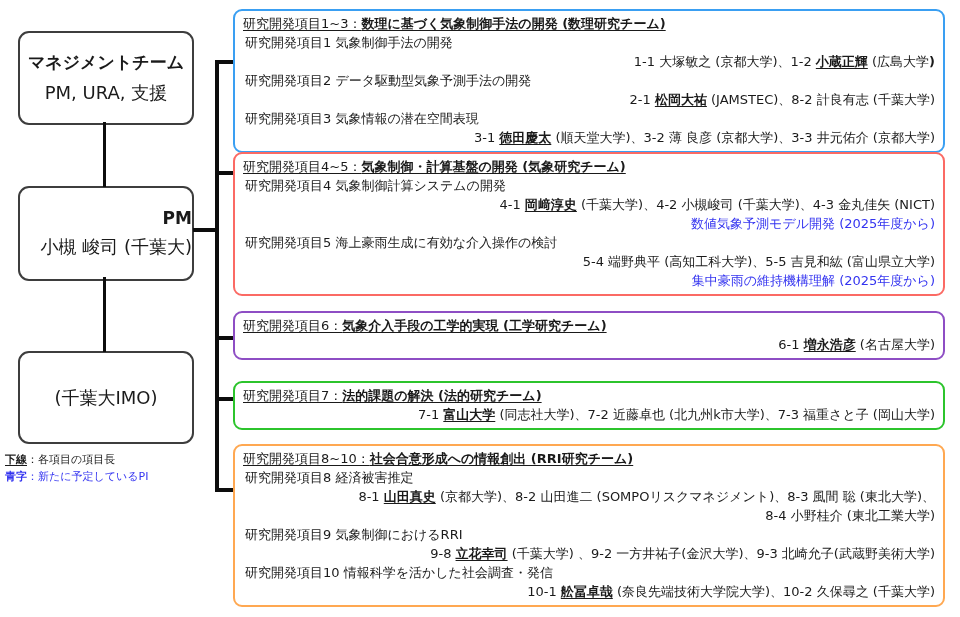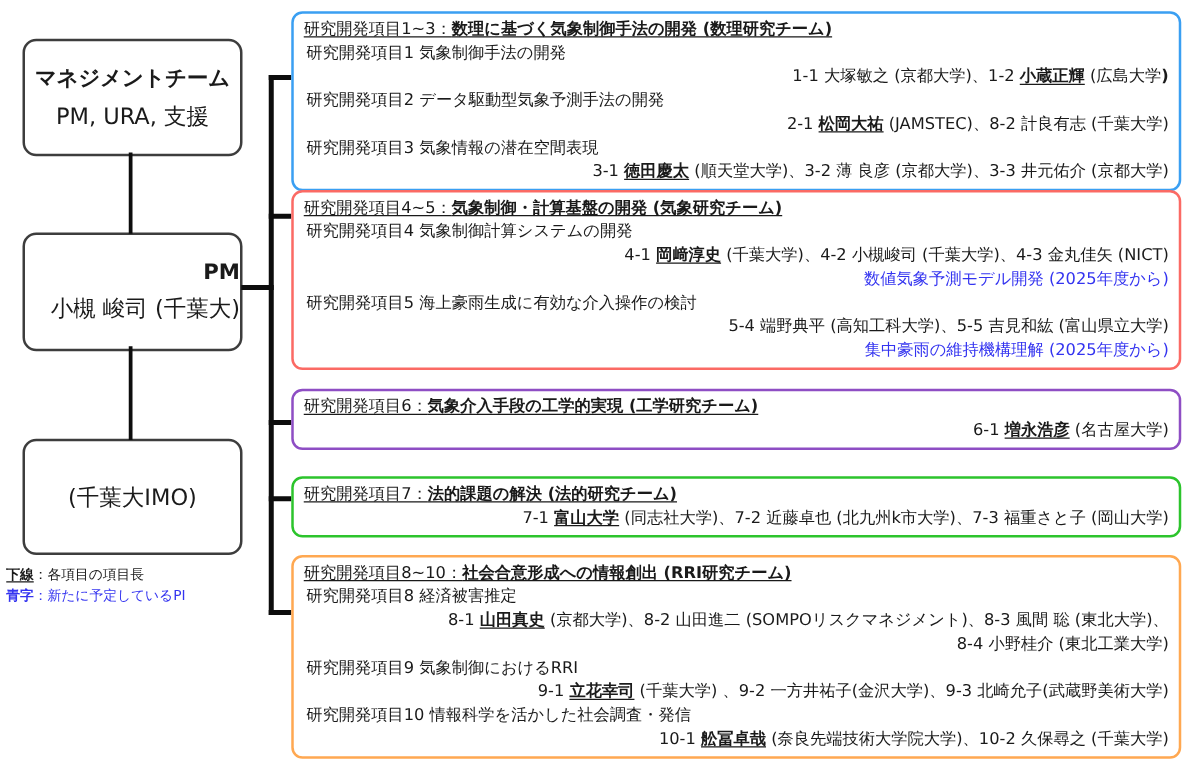--- a/index.html
+++ b/index.html
@@ -103,16 +103,16 @@
 <div class="team" id="team-3" style="border-color: rgb(44, 196, 44);">
     <div class="team-title"><span>研究開発項目7：</span><span class="b">法的課題の解決 (法的研究チーム)</span></div>
     <div class="team-line ind"><span>7-1 </span><span class="b u">富山大学</span><span> (同志社大学)、7-2 近藤卓也 (北九州k市大学)、7-3 福重さと子 (岡山大学)</span></div>
   </div>
 <div class="team" id="team-4" style="border-color: rgb(255, 168, 81);">
     <div class="team-title"><span>研究開発項目8~10：</span><span class="b">社会合意形成への情報創出 (RRI研究チーム)</span></div>
     <div class="team-line"><span>研究開発項目8 経済被害推定</span></div>
     <div class="team-line ind"><span>8-1 </span><span class="b u">山田真史</span><span> (京都大学)、8-2 山田進二 (SOMPOリスクマネジメント)、8-3 風間 聡 (東北大学)、</span></div>
     <div class="team-line ind"><span>8-4 小野桂介 (東北工業大学)</span></div>
     <div class="team-line"><span>研究開発項目9 気象制御におけるRRI</span></div>
-    <div class="team-line ind"><span>9-1 </span><span class="b u">立花幸司</span><span> (千葉大学) 、9-2 一方井祐子(金沢大学)、9-3 北崎允子(武蔵野美術大学)</span></div>
+    <div class="team-line ind"><span>9-8 </span><span class="b u">立花幸司</span><span> (千葉大学) 、9-2 一方井祐子(金沢大学)、9-3 北崎允子(武蔵野美術大学)</span></div>
     <div class="team-line"><span>研究開発項目10 情報科学を活かした社会調査・発信</span></div>
     <div class="team-line ind"><span>10-1 </span><span class="b u">舩冨卓哉</span><span> (奈良先端技術大学院大学)、10-2 久保尋之 (千葉大学)</span></div>
   </div>
 
 </body></html>

